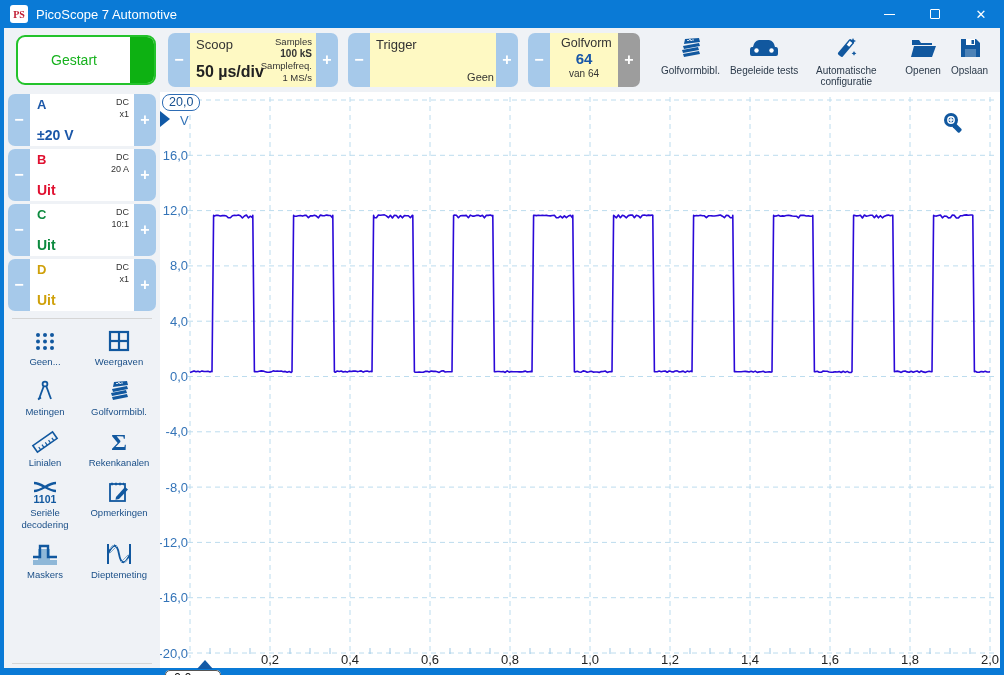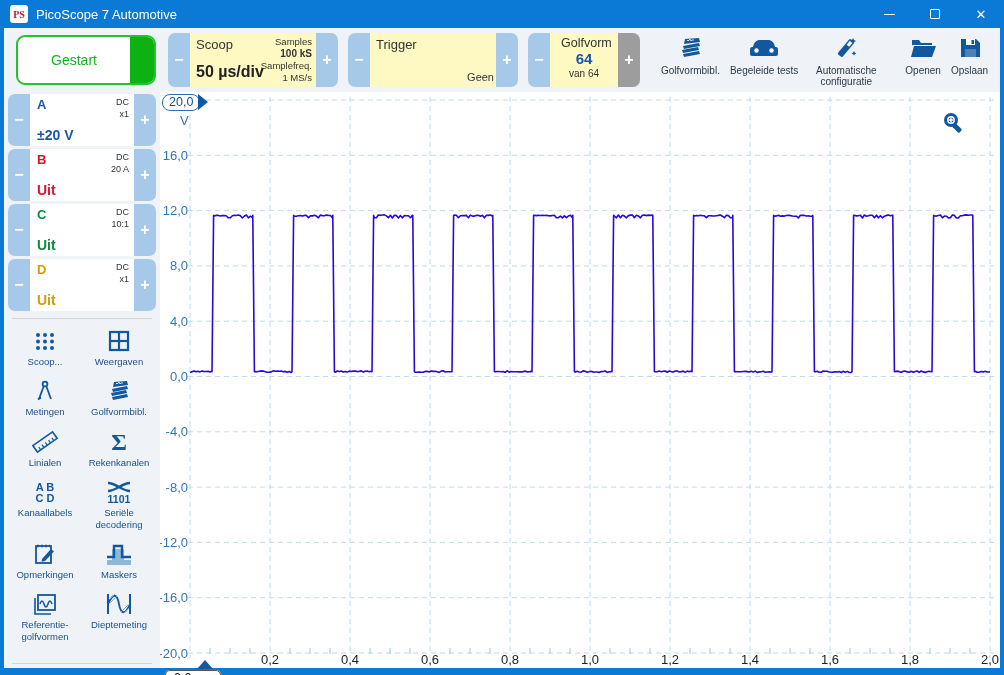--- a/index.html
+++ b/index.html
@@ -56,21 +56,21 @@
   .tool .ticon{height:28px;display:flex;align-items:center;justify-content:center;}
   .tool .tlabel{font-size:9.5px;color:#1a4f88;text-align:center;line-height:1.2;max-width:72px;margin-top:1px;font-family:"Liberation Sans",sans-serif;}
   
   .chart{flex:1;background:#fff;position:relative;min-width:0;}
   #scope-svg{position:absolute;left:0;top:0;}
   .grid{stroke:#bcdcee;stroke-width:1;stroke-dasharray:5 4;fill:none;}
   .tick{stroke:#9ec7e4;stroke-width:1;}
   .ylab{fill:#3474b8;font-size:13px;font-family:"Liberation Sans",sans-serif;}
   .xlab{fill:#222;font-size:13px;font-family:"Liberation Sans",sans-serif;}
   .wave{fill:none;stroke-width:1.6;stroke-linejoin:round;}
-  .axis-marker{position:absolute;left:2px;top:2px;display:flex;align-items:flex-start;cursor:pointer;}
+  .axis-marker{position:absolute;left:2px;top:2px;display:flex;align-items:flex-start;cursor:pointer;flex-direction:column;}
   .axis-marker .box{background:#fff;border:1.5px solid #2e6db5;border-radius:8px;padding:0 6px;font-size:12.5px;color:#17508f;height:17px;line-height:15px;}
   .axis-arrow{width:0;height:0;border-left:10px solid #1159a6;border-top:8px solid transparent;border-bottom:8px solid transparent;margin-left:-2px;}
   .axis-unit{position:absolute;left:20px;top:21px;font-size:13px;color:#3474b8;}
   .time-marker{position:absolute;left:5px;top:576px;cursor:pointer;}
   .time-marker .box{background:#fff;border:1px solid #555;border-radius:5px;padding:0 8px;font-size:12.5px;color:#111;height:18px;line-height:17px;white-space:nowrap;}
   .time-arrow{position:absolute;left:32px;top:-8px;width:0;height:0;border-bottom:9px solid #1159a6;border-left:8px solid transparent;border-right:8px solid transparent;}
   .zoom-btn{position:absolute;right:32px;top:18px;width:28px;height:28px;background:none;border:none;padding:0;cursor:pointer;}
   .watermark{position:absolute;right:12px;top:538px;background:#fff;border:2px solid #111;padding:0 5px;font-size:14.5px;font-weight:bold;color:#000;line-height:20px;}
 </style>
 </head>
@@ -252,21 +252,21 @@
                     <circle cx="20" cy="7" r="2"></circle>
                     <circle cx="6" cy="13.5" r="2"></circle>
                     <circle cx="13" cy="13.5" r="2"></circle>
                     <circle cx="20" cy="13.5" r="2"></circle>
                     <circle cx="6" cy="20" r="2"></circle>
                     <circle cx="13" cy="20" r="2"></circle>
                     <circle cx="20" cy="20" r="2"></circle>
                   </g>
                 </svg>
             </span>
-            <span class="tlabel">Scoop...</span>
+            <span class="tlabel">Geen...</span>
           </button>
           <button class="tool">
             <span class="ticon">
               <svg width="26" height="26" viewBox="0 0 26 26">
                   <rect x="4" y="4" width="18" height="18" fill="none" stroke="#11589f" stroke-width="2.2"></rect>
                   <line x1="13" y1="4" x2="13" y2="22" stroke="#11589f" stroke-width="2.2"></line>
                   <line x1="4" y1="13" x2="22" y2="13" stroke="#11589f" stroke-width="2.2"></line>
                 </svg>
             </span>
             <span class="tlabel">Weergaven</span>
@@ -314,29 +314,20 @@
           <button class="tool">
             <span class="ticon">
               <svg width="26" height="26" viewBox="0 0 26 26">
                   <text x="13" y="21" text-anchor="middle" font-size="24" font-weight="bold" fill="#11589f" font-family="Liberation Serif,serif">Σ</text>
                 </svg>
             </span>
             <span class="tlabel">Rekenkanalen</span>
           </button>
           <button class="tool">
             <span class="ticon">
-              <svg width="30" height="26" viewBox="0 0 30 26">
-                  <text x="15" y="12" text-anchor="middle" font-size="11" font-weight="bold" fill="#11589f" font-family="Liberation Sans,sans-serif">A B</text>
-                  <text x="15" y="23" text-anchor="middle" font-size="11" font-weight="bold" fill="#11589f" font-family="Liberation Sans,sans-serif">C D</text>
-                </svg>
-            </span>
-            <span class="tlabel">Kanaallabels</span>
-          </button>
-          <button class="tool">
-            <span class="ticon">
               <svg width="34" height="26" viewBox="0 0 34 26">
                   <path d="M6 4 C14 4 20 12 28 12" fill="none" stroke="#11589f" stroke-width="2.4"></path>
                   <path d="M28 4 C20 4 14 12 6 12" fill="none" stroke="#11589f" stroke-width="2.4"></path>
                   <text x="17" y="24" text-anchor="middle" font-size="10.5" font-weight="bold" fill="#11589f" font-family="Liberation Sans,sans-serif">1101</text>
                 </svg>
             </span>
             <span class="tlabel">Seriële decodering</span>
           </button>
           <button class="tool">
             <span class="ticon">
@@ -349,30 +340,20 @@
             <span class="tlabel">Opmerkingen</span>
           </button>
           <button class="tool">
             <span class="ticon">
               <svg width="30" height="26" viewBox="0 0 30 26">
                   <path d="M3 19 L8 19 L8 8 L20 8 L20 19 L27 19 L27 24 L3 24 Z" fill="#8fb8d8"></path>
                   <path d="M3 16 L10 16 L10 5 L18 5 L18 16 L27 16" fill="none" stroke="#11589f" stroke-width="2.4"></path>
                 </svg>
             </span>
             <span class="tlabel">Maskers</span>
-          </button>
-          <button class="tool">
-            <span class="ticon">
-              <svg width="28" height="26" viewBox="0 0 28 26">
-                  <path d="M4 7 L4 23 L20 23" fill="none" stroke="#11589f" stroke-width="1.6"></path>
-                  <rect x="7" y="4" width="17" height="15" fill="none" stroke="#11589f" stroke-width="1.8"></rect>
-                  <path d="M9 13 q2-6 4 0 q2 6 4 0 q2-6 4 0" fill="none" stroke="#11589f" stroke-width="1.6"></path>
-                </svg>
-            </span>
-            <span class="tlabel">Referentie-golfvormen</span>
           </button>
           <button class="tool">
             <span class="ticon">
               <svg width="32" height="26" viewBox="0 0 32 26">
                   <line x1="5" y1="3" x2="5" y2="23" stroke="#11589f" stroke-width="2"></line>
                   <line x1="27" y1="3" x2="27" y2="23" stroke="#11589f" stroke-width="2"></line>
                   <path d="M5 13 C10 2 14 2 16 13 C18 24 22 24 27 13" fill="none" stroke="#11589f" stroke-width="1.8"></path>
                   <g stroke="#7fa8cc" stroke-width="1">
                     <line x1="7" y1="8" x2="12" y2="3"></line>
                     <line x1="7" y1="12" x2="14" y2="5"></line>

